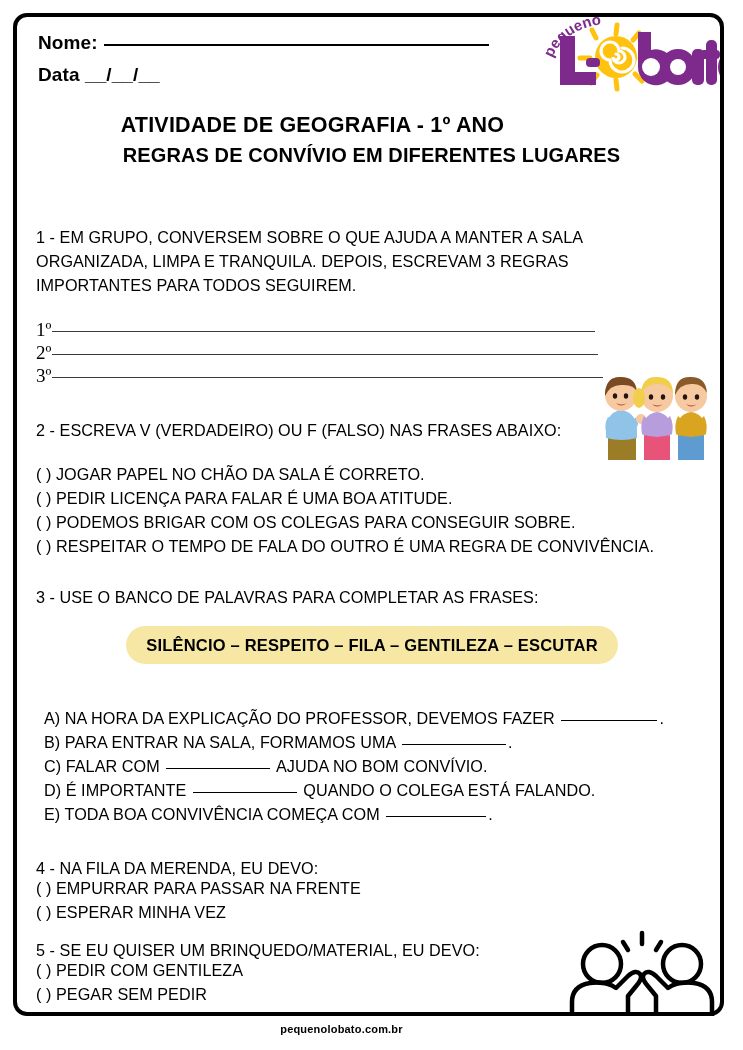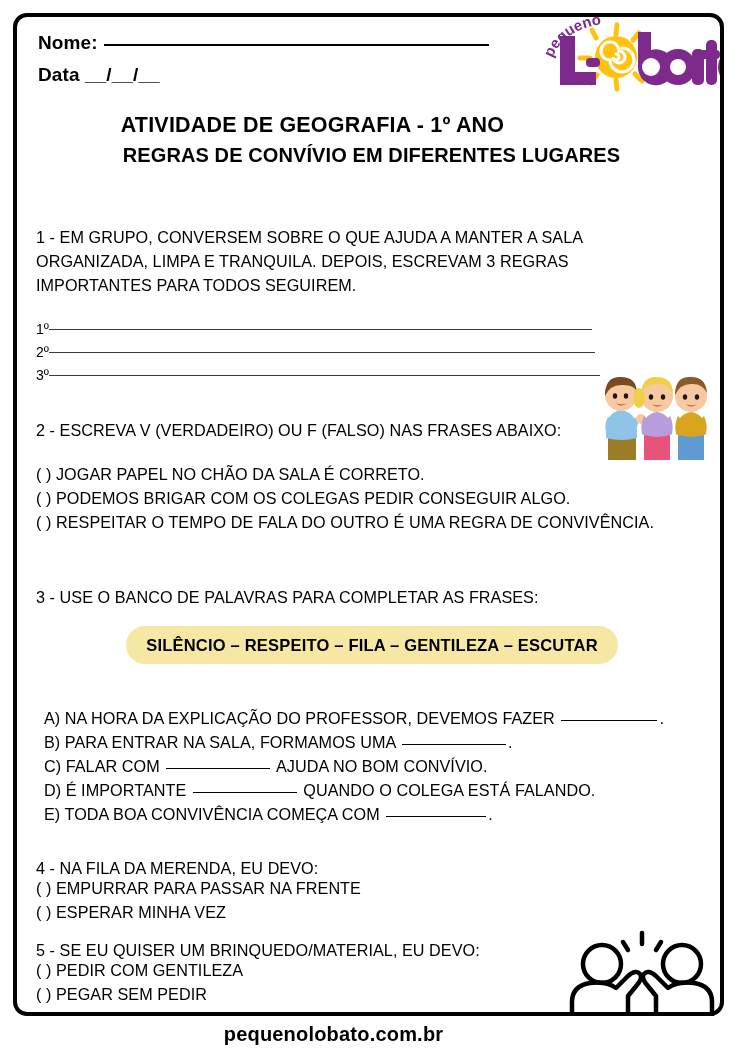--- a/index.html
+++ b/index.html
@@ -106,23 +106,24 @@
     letter-spacing: 0.05px;
     white-space: nowrap;
   }
   .opt-line { white-space: nowrap; }
 
   
   #q1-head { left: 36px; top: 225px; width: 590px; }
   #q1-lines { left: 36px; top: 318px; width: 600px; }
   .rule-row {
     display: block;
-    font-size: 14px;
+    font-size: 19px;
     line-height: 23px;
     white-space: nowrap;
+    font-family: Liberation Serif, serif;
   }
   .rule-num { display: inline-block; }
   .rule-line {
     display: inline-block;
     border-bottom: 1.6px solid #3a3a3a;
     vertical-align: 4px;
   }
   .rl1 { width: 543px; }
   .rl2 { width: 546px; }
   .rl3 { width: 551px; }
@@ -187,25 +188,25 @@
     position: absolute;
     left: 566px;
     top: 928px;
     width: 152px;
     height: 88px;
   }
 
   
   .footer {
     position: absolute;
-    left: 4px;
+    left: 12px;
     top: 1023px;
     width: 659px;
     text-align: center;
-    font-size: 20px;
+    font-size: 11px;
     font-weight: bold;
     letter-spacing: 0.2px;
   }
 </style>
 </head>
 <body>
 
 <div id="page">
 
   <div class="sheet-frame"></div>
@@ -319,21 +320,22 @@
         <ellipse cx="91" cy="25" rx="2.2" ry="2.8" fill="#20160f"></ellipse>
         <ellipse cx="103" cy="25" rx="2.2" ry="2.8" fill="#20160f"></ellipse>
         <path d="M92 32 Q97 37 103 32 Q98 35 92 32 Z" fill="#b5422f"></path>
       </g>
     </svg>
   </div>
 
   <div class="q-head" id="q2-head">2 - ESCREVA V (VERDADEIRO) OU F (FALSO) NAS FRASES ABAIXO:</div>
   <div class="q-body" id="q2-items">
     <div class="opt-line">(   ) JOGAR PAPEL NO CHÃO DA SALA É CORRETO.</div>
-    <div class="opt-line">(  ) PODEMOS BRIGAR COM OS COLEGAS PEDIR CONSEGUIR ALGO.</div>
+    <div class="opt-line">(  ) PEDIR LICENÇA PARA FALAR É UMA BOA ATITUDE.</div>
+    <div class="opt-line">(  ) PODEMOS BRIGAR COM OS COLEGAS PARA CONSEGUIR SOBRE.</div>
     <div class="opt-line">(  ) RESPEITAR O TEMPO DE FALA DO OUTRO É UMA REGRA DE CONVIVÊNCIA.</div>
   </div>
 
   <div class="q-head" id="q3-head">3 - USE O BANCO DE PALAVRAS PARA COMPLETAR AS FRASES:</div>
   <div class="wordbank">
     <span class="wordbank-text">SILÊNCIO – RESPEITO – FILA – GENTILEZA – ESCUTAR</span>
   </div>
 
   <div class="q-body" id="q3-items">
     <div class="opt-line"><span>A) NA HORA DA EXPLICAÇÃO DO PROFESSOR, DEVEMOS FAZER </span><span class="blank bk-a"></span><span>.</span></div>

